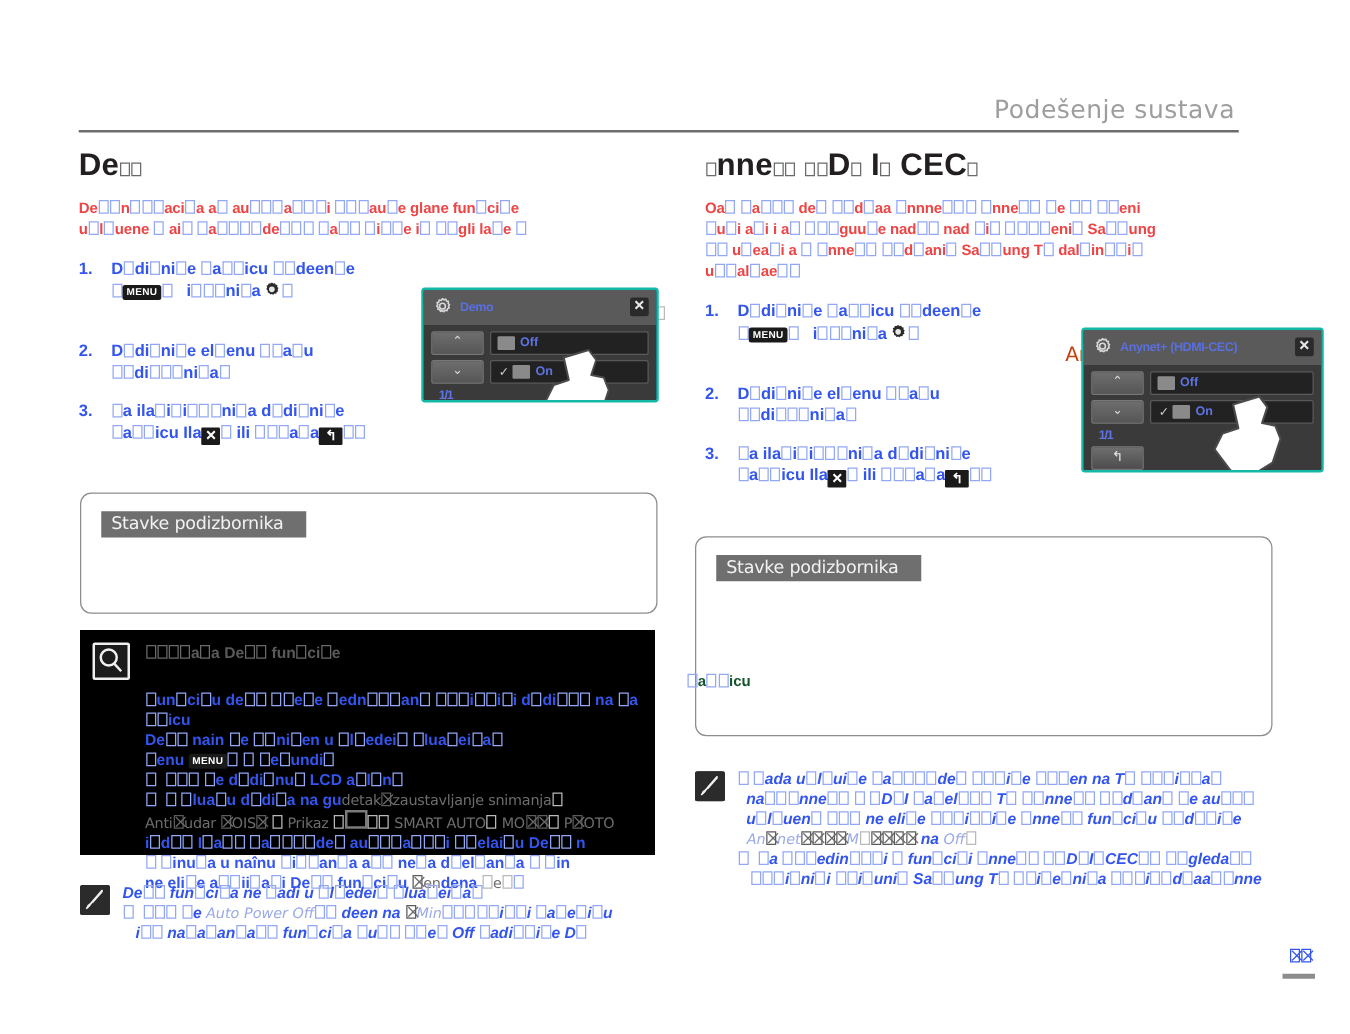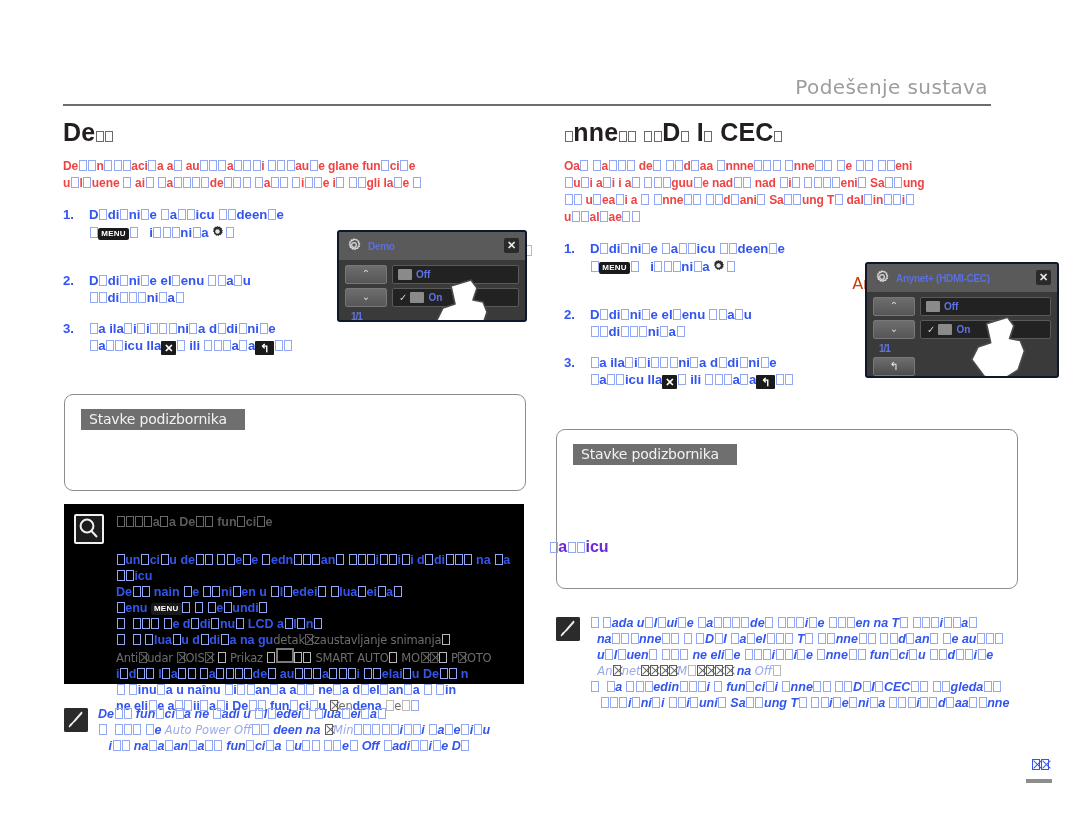--- a/index.html
+++ b/index.html
@@ -169,21 +169,21 @@
     text-align: center;
     line-height: 14px;
     vertical-align: -2px;
     border-radius: 1px;
   }
 
   
   .lcd {
     position: absolute;
     background: #0f172a;
-    border: 2px solid #0f172a;
+    border: 2px solid #14b8a6;
     border-radius: 3px;
     overflow: hidden;
   }
   .lcd-tab {
     position: absolute;
     left: -2px; top: -2px;
     width: 12px; height: 10px;
     background: #4a4a4a;
     border: 2px solid #5767c7;
     border-bottom: none;
@@ -584,21 +584,21 @@
         <div class="lcd-backbtn">↰</div>
       </div>
       <svg class="hand" style="left:92px; top:22px; width:76px; height:72px;" viewBox="0 0 72 66">
         <path d="M26 8 L46 2 L52 10 L48 22 L58 24 L62 34 L56 52 L40 62 L24 58 L12 42 L18 30 L30 26 Z" fill="#ffffff" stroke="#4a4a4a" stroke-width="1.6" stroke-linejoin="round"></path>
       </svg>
     </div>
   </div>
 
   <div class="submenu-box" style="left:556px; top:429px; width:460px; height:158px;">
     <div class="submenu-label">Stavke podizbornika</div>
-    <div style="position:absolute; left:-8px; top:108px; color:#6d28d9; font-weight:bold; font-size:16px;"><span class="tf"></span>a<span class="tf"></span><span class="tf"></span>icu</div>
+    <div style="position:absolute; left:-8px; top:108px; color:#14532d; font-weight:bold; font-size:12px;"><span class="tf"></span>a<span class="tf"></span><span class="tf"></span>icu</div>
   </div>
 
   <div class="note" style="left:556px; top:615px; width:478px;">
     <svg class="pen" viewBox="0 0 24 24">
       <rect x="0" y="0" width="24" height="24" fill="#2b2b2b"></rect>
       <path d="M5 19 C9 15 14 8 18 4" stroke="#f0f0f0" stroke-width="1.4" fill="none"></path>
       <path d="M5 19 L8 17 L9 14 L6 16 Z" fill="#f0f0f0"></path>
       <path d="M10 14 L18 5" stroke="#f0f0f0" stroke-width="1.2" fill="none"></path>
     </svg>
     <div class="note-body">

